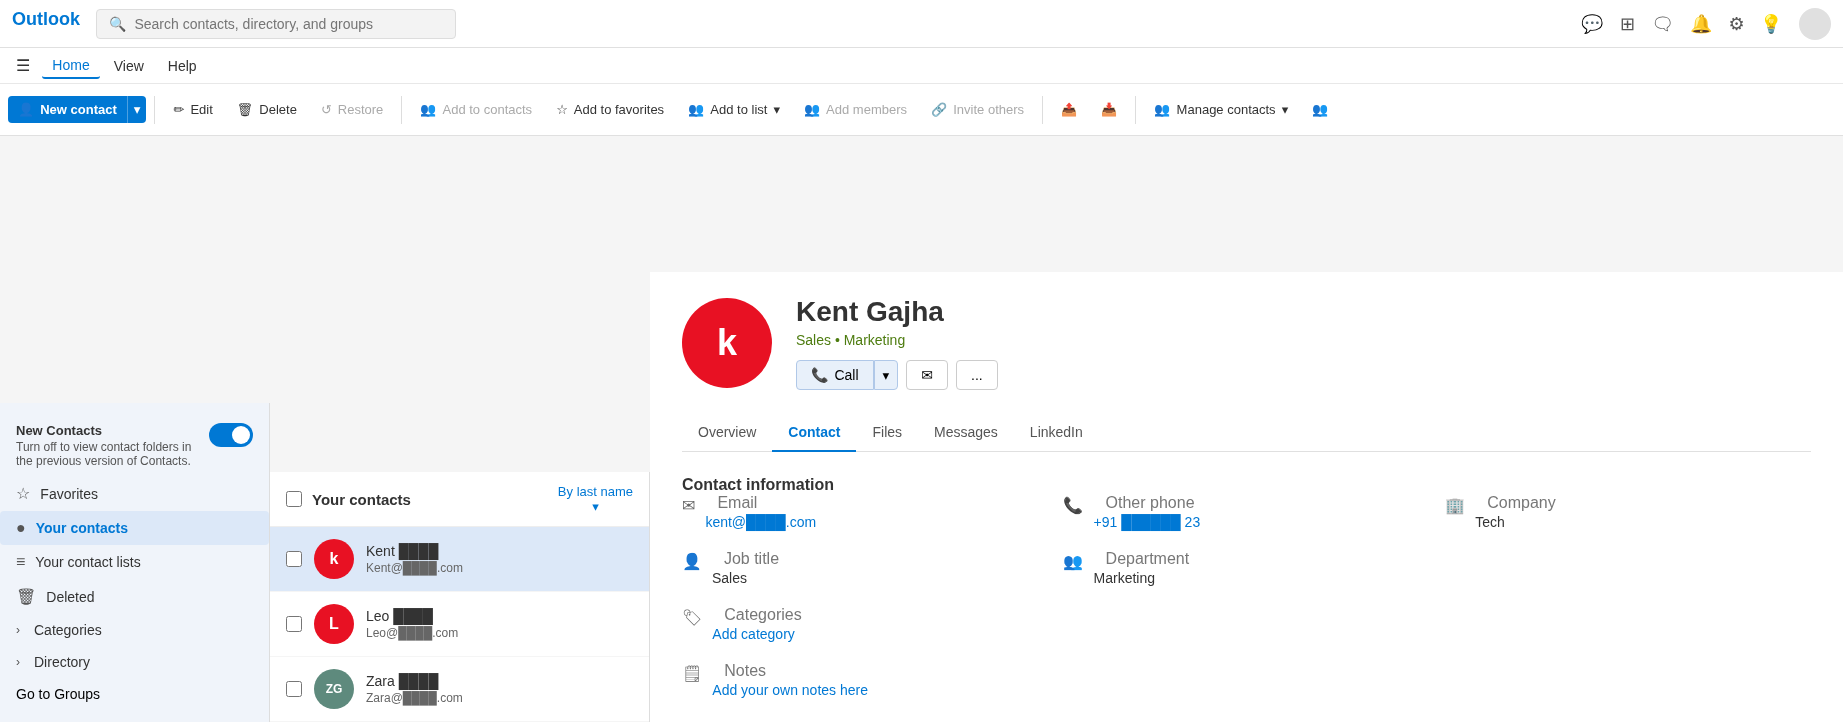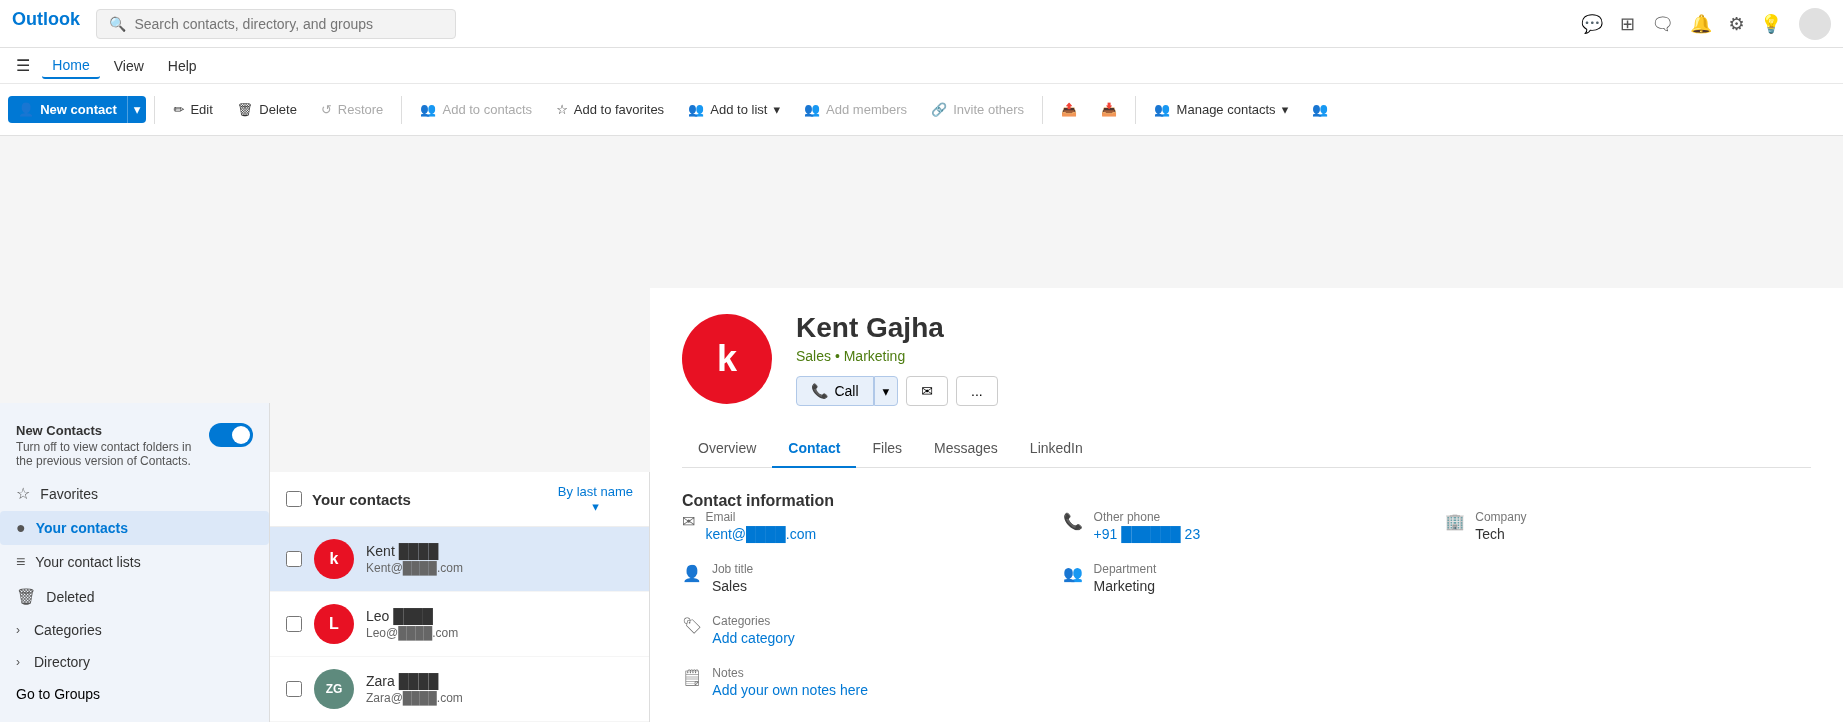--- a/index.html
+++ b/index.html
@@ -150,21 +150,21 @@
       border-bottom: 2px solid transparent; margin-bottom: -1px;
     }
     .tab.active { color: #0078d4; border-bottom: 2px solid #0078d4; font-weight: 600; }
 
     
     .section-title { font-size: 16px; font-weight: 600; }
     .info-grid { display: grid; grid-template-columns: repeat(3, 1fr); gap: 20px 16px; }
     .info-item { display: flex; align-items: flex-start; gap: 10px; }
     .info-icon { color: #666; font-size: 16px; margin-top: 2px; flex-shrink: 0; }
     .info-content { }
-    .info-label { font-size: 12px; color: #777; margin-bottom: 2px; }
+    .info-label { font-size: 16px; color: #777; margin-bottom: 2px; margin-left: 12px; }
     .info-value { font-size: 14px; color: #333; }
     .info-value.link { color: #0078d4; cursor: pointer; }
     .notes-item { display: flex; align-items: flex-start; gap: 10px; }
     .categories-item { display: flex; align-items: flex-start; gap: 10px; margin-top: 20px; }
   </style>
 </head>
 <body>
 
 <div class="titlebar">
   <div class="titlebar-left">

